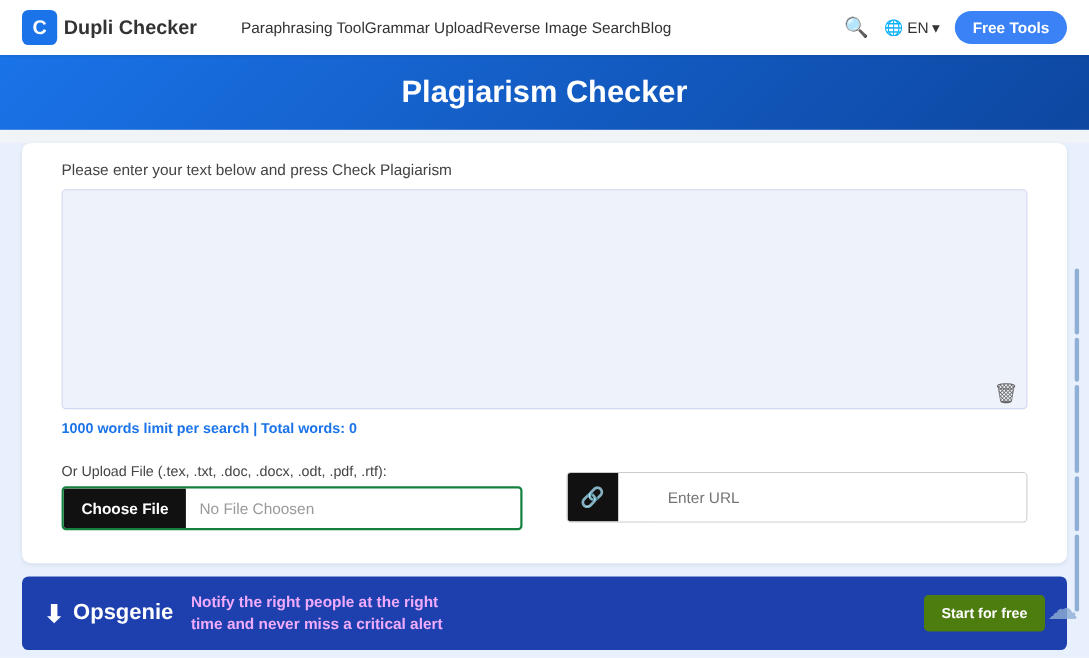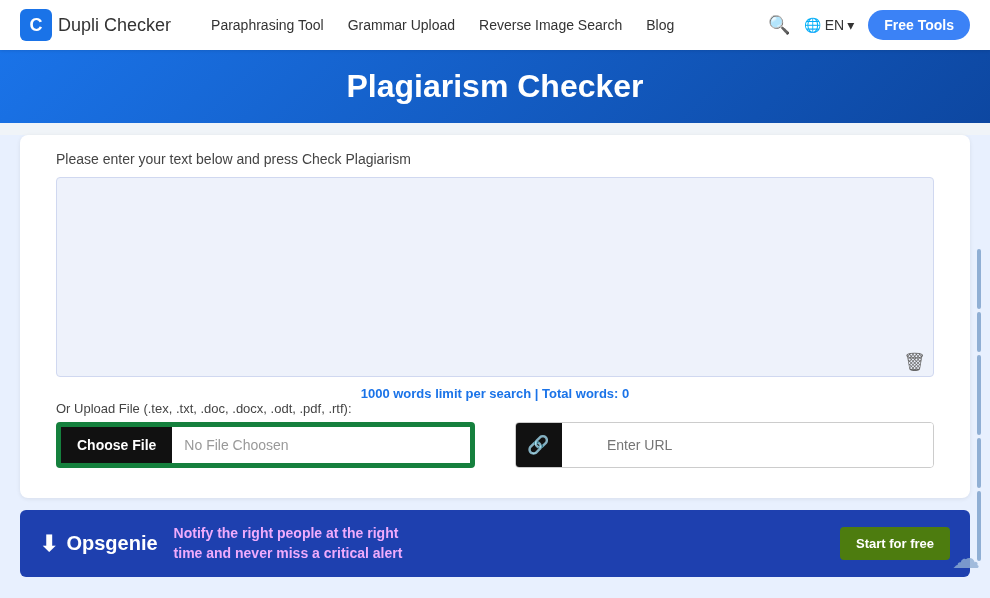--- a/index.html
+++ b/index.html
@@ -29,28 +29,27 @@
       border-radius: 6px;
       display: flex;
       align-items: center;
       justify-content: center;
       color: white;
       font-weight: bold;
       font-size: 18px;
     }
     .logo-text {
       font-size: 18px;
-      font-weight: normal;
+      font-weight: bold;
       color: #333;
       text-align: right;
     }
     .nav-links {
       display: flex;
       align-items: center;
-      gap: 24px;
       flex: 1;
     }
     .nav-link {
       font-size: 14px;
       color: #333;
       text-decoration: none;
       cursor: pointer;
     }
     .nav-right {
       display: flex;
@@ -84,21 +83,21 @@
     }
 
     
     .hero-banner {
       background: linear-gradient(135deg, #1a73e8, #0d47a1);
       padding: 18px 0;
       text-align: center;
     }
     .hero-title {
       color: white;
-      font-size: 32px;
+      font-size: 28px;
       font-weight: bold;
     }
 
     
     .main-content {
       background: #e8f0fe;
       min-height: 540px;
       padding: 0;
       position: relative;
     }
@@ -162,49 +161,49 @@
     }
     .trash-icon {
       position: absolute;
       bottom: 8px;
       right: 8px;
       font-size: 18px;
       color: #666;
       cursor: pointer;
     }
     .word-limit-bar {
-      text-align: center;
+      text-align: left;
       font-size: 13px;
       color: #1a73e8;
       margin-top: 5px;
-      margin-bottom: 0;
+      margin-bottom: 24px;
     }
     .word-limit-bar span {
       font-weight: 600;
     }
 
     
     .upload-url-row {
       display: flex;
       gap: 40px;
-      align-items: flex-end;
+      align-items: center;
       margin-bottom: 14px;
     }
     .upload-section, .url-section {
       flex: 1;
     }
     .section-label {
       font-size: 13px;
       color: #444;
       margin-bottom: 6px;
     }
     .file-input-row {
       display: flex;
       align-items: center;
-      border: 5px solid #15803d;
+      border: 2px solid #15803d;
       border-radius: 4px;
       overflow: hidden;
     }
     .choose-file-btn {
       background: #111;
       color: white;
       border: none;
       padding: 10px 16px;
       font-size: 14px;
       font-weight: 600;

